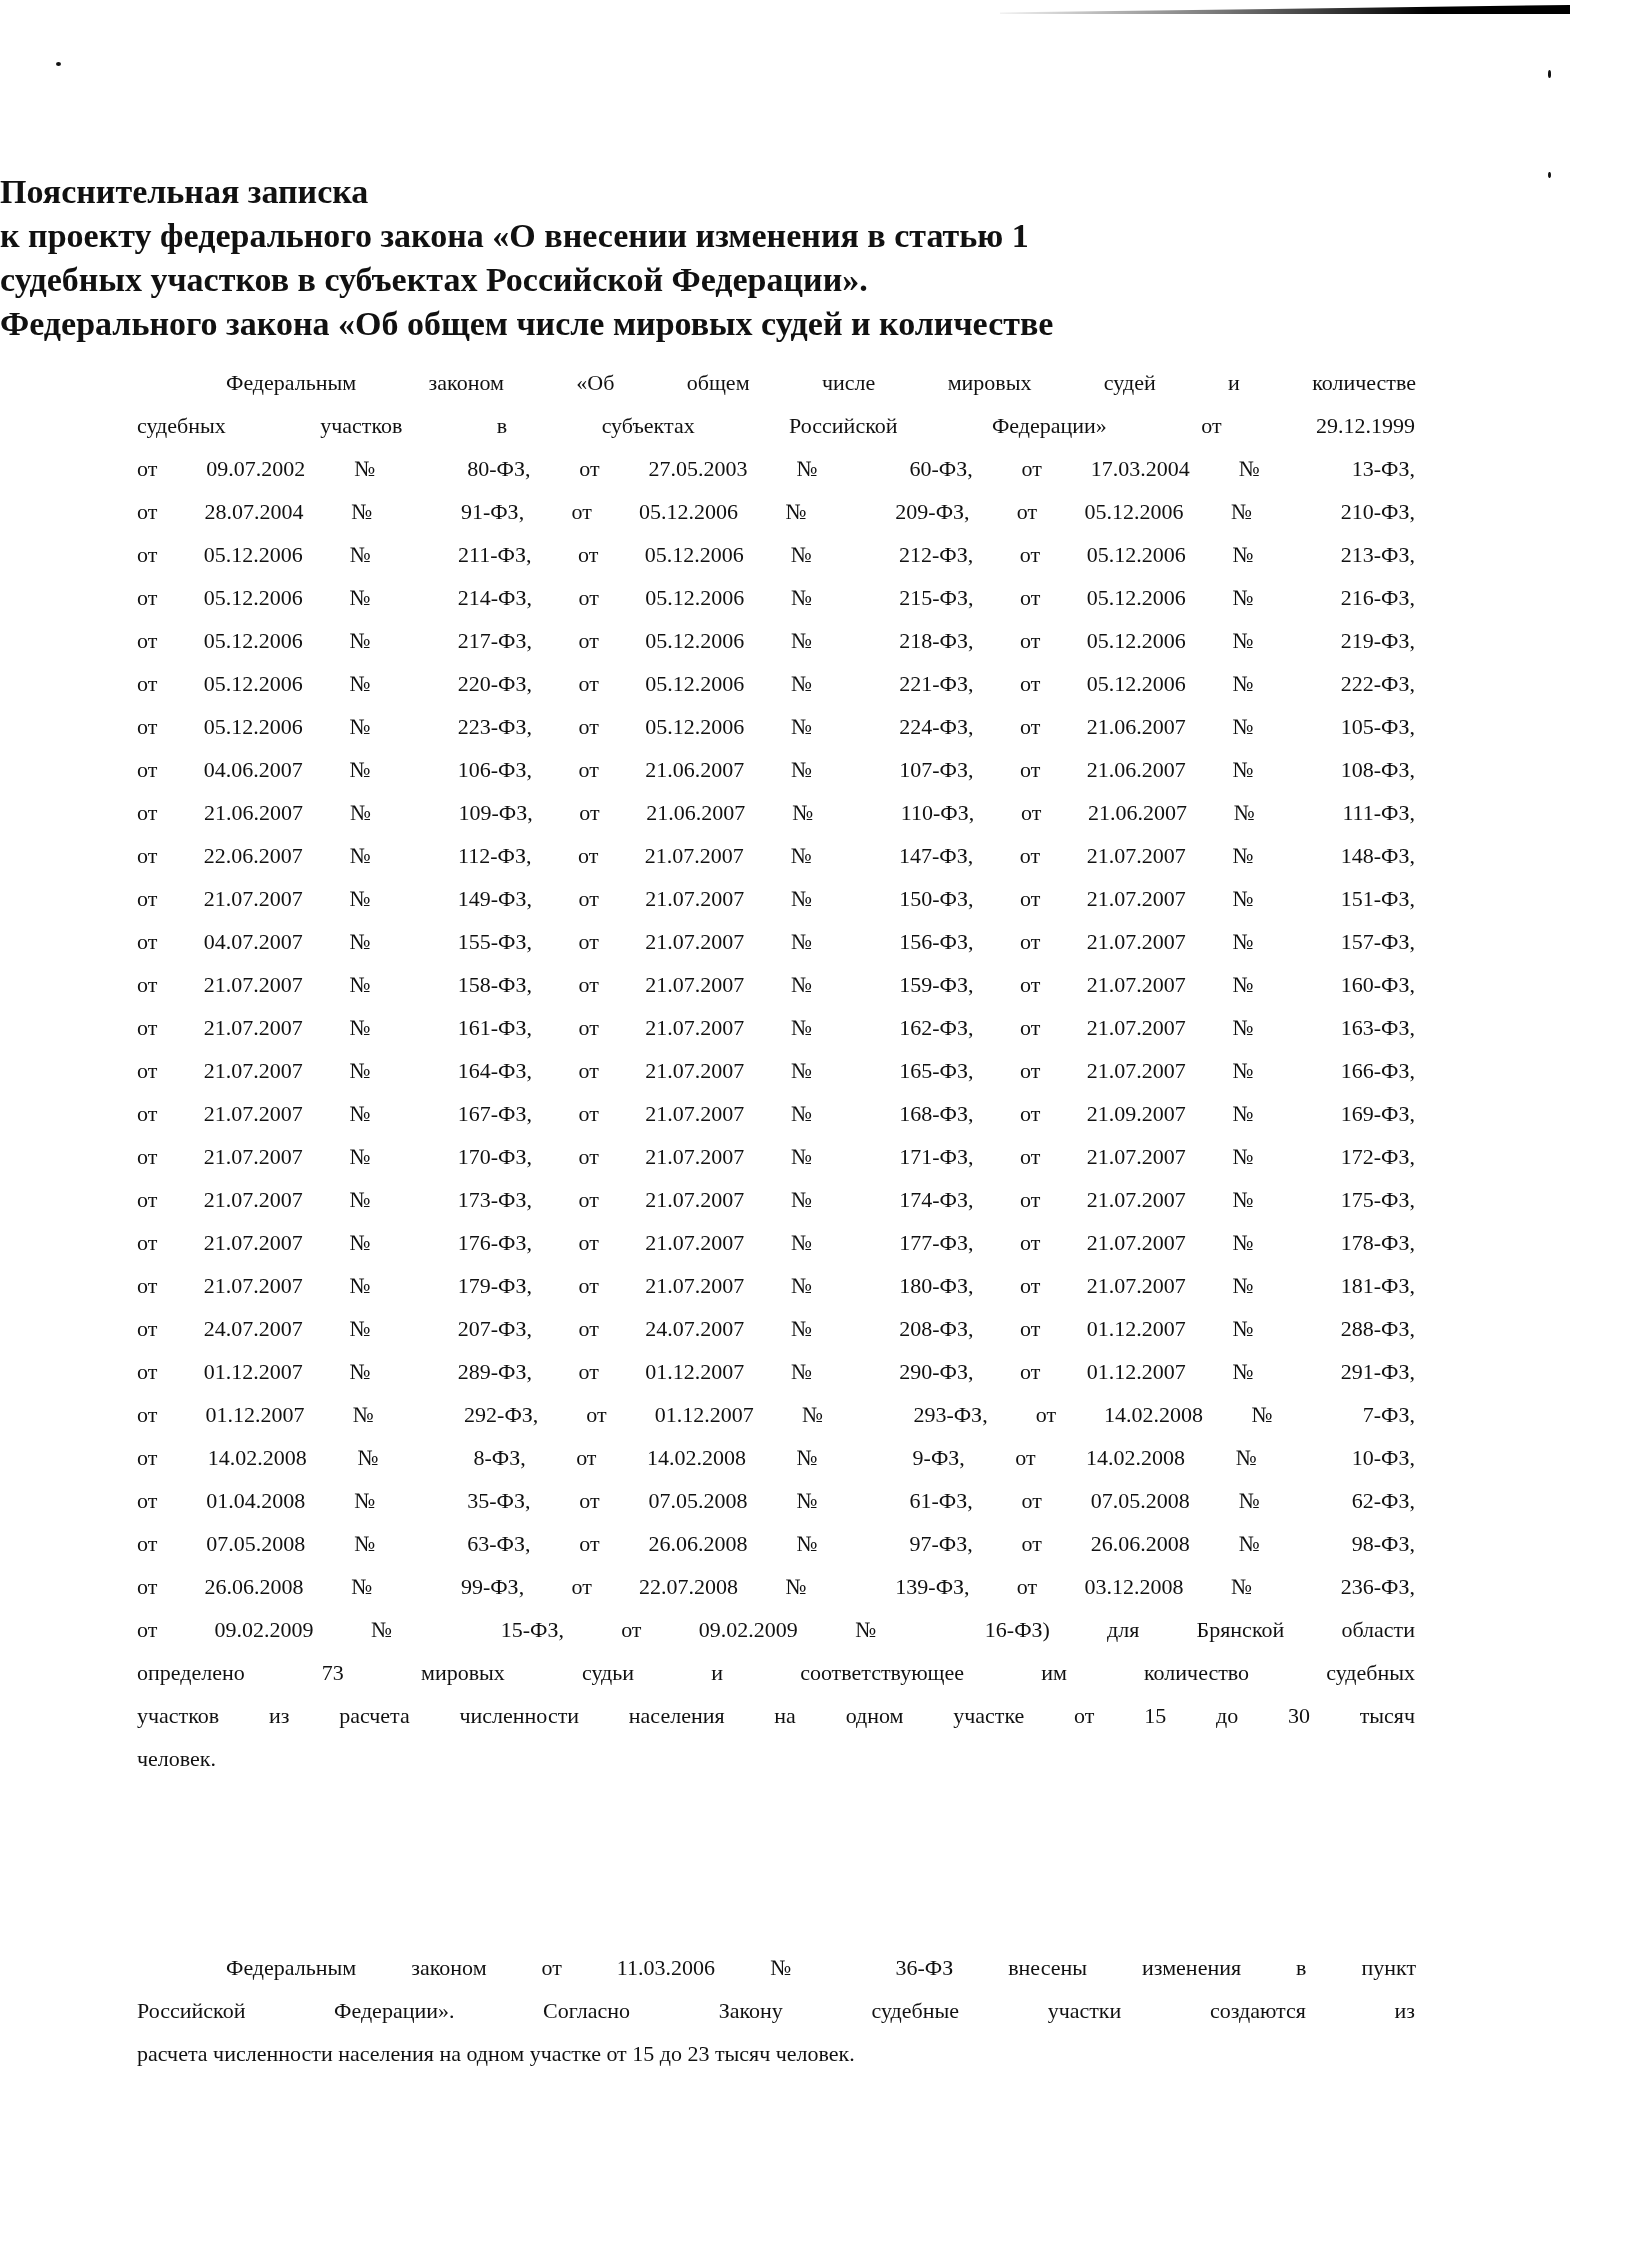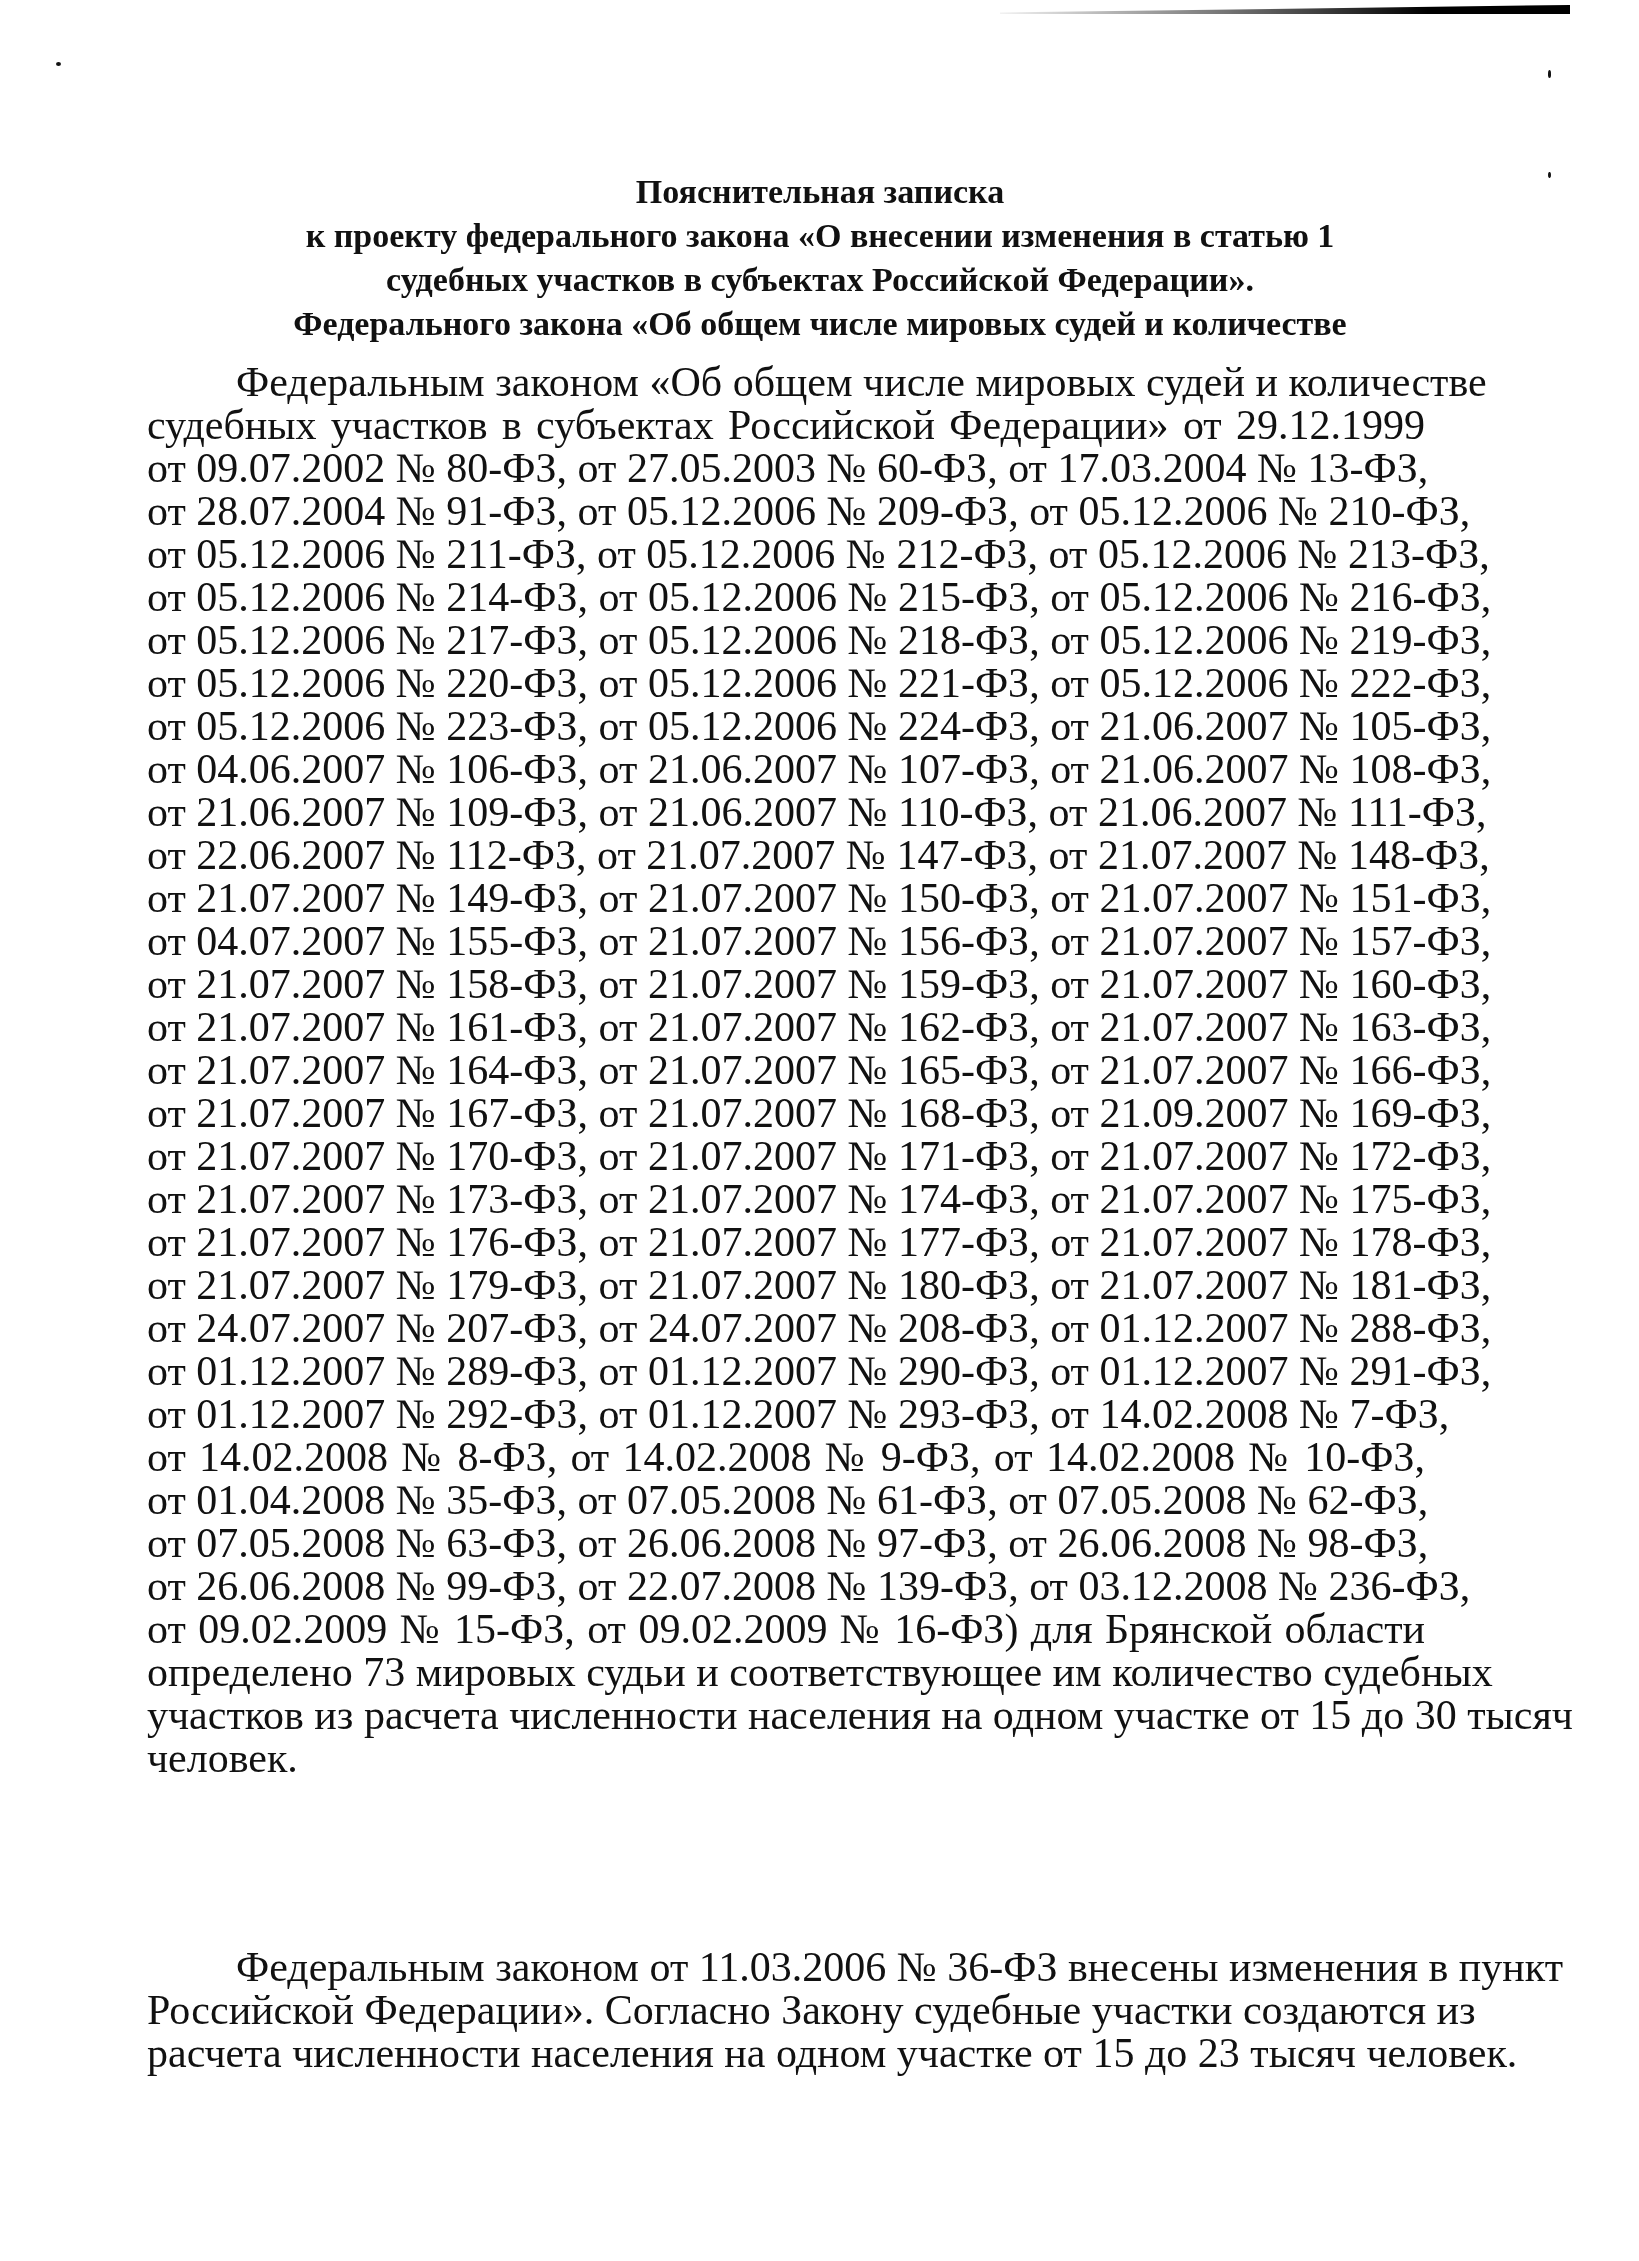--- a/index.html
+++ b/index.html
@@ -8,27 +8,27 @@
       font-family: "Liberation Serif", "DejaVu Serif", serif;
       color: #111111;
     }
     .scan-bar {
       position: absolute; left: 1000px; top: 5px; width: 570px; height: 8.9px;
       background: linear-gradient(to right, rgba(0,0,0,0.05) 0%, rgba(0,0,0,0.55) 40%, #000 75%, #000 100%);
       clip-path: polygon(0 85%, 100% 0, 100% 100%, 0 100%);
     }
     .speck { position: absolute; background: #111; border-radius: 50%; }
     .title-block {
-      position: absolute; left: 0; top: 170px; width: 1640px; text-align: center;
+      position: absolute; left: 0; top: 170px; width: 1640px; 
       font-weight: bold; font-size: 34px; line-height: 44px;
     }
     .title-block div { white-space: nowrap; }
     .body-text {
-      position: absolute; left: 147px; width: 1278px;
-      font-size: 42px; line-height: 43px;
+      position: absolute; left: 137px; width: 1278px;
+      font-size: 22px; line-height: 43px;
     }
     .jline {
       display: block; width: 1278px; white-space: nowrap;
       text-align: justify; text-align-last: justify; height: 43px;
     }
     .jline.indent { padding-left: 89px; width: 1190px; }
     .jline.last { text-align-last: left; }
     .para2 { top: 1918px; margin-top: 28px; }
     .para1 { top: 361px; }
   </style>

